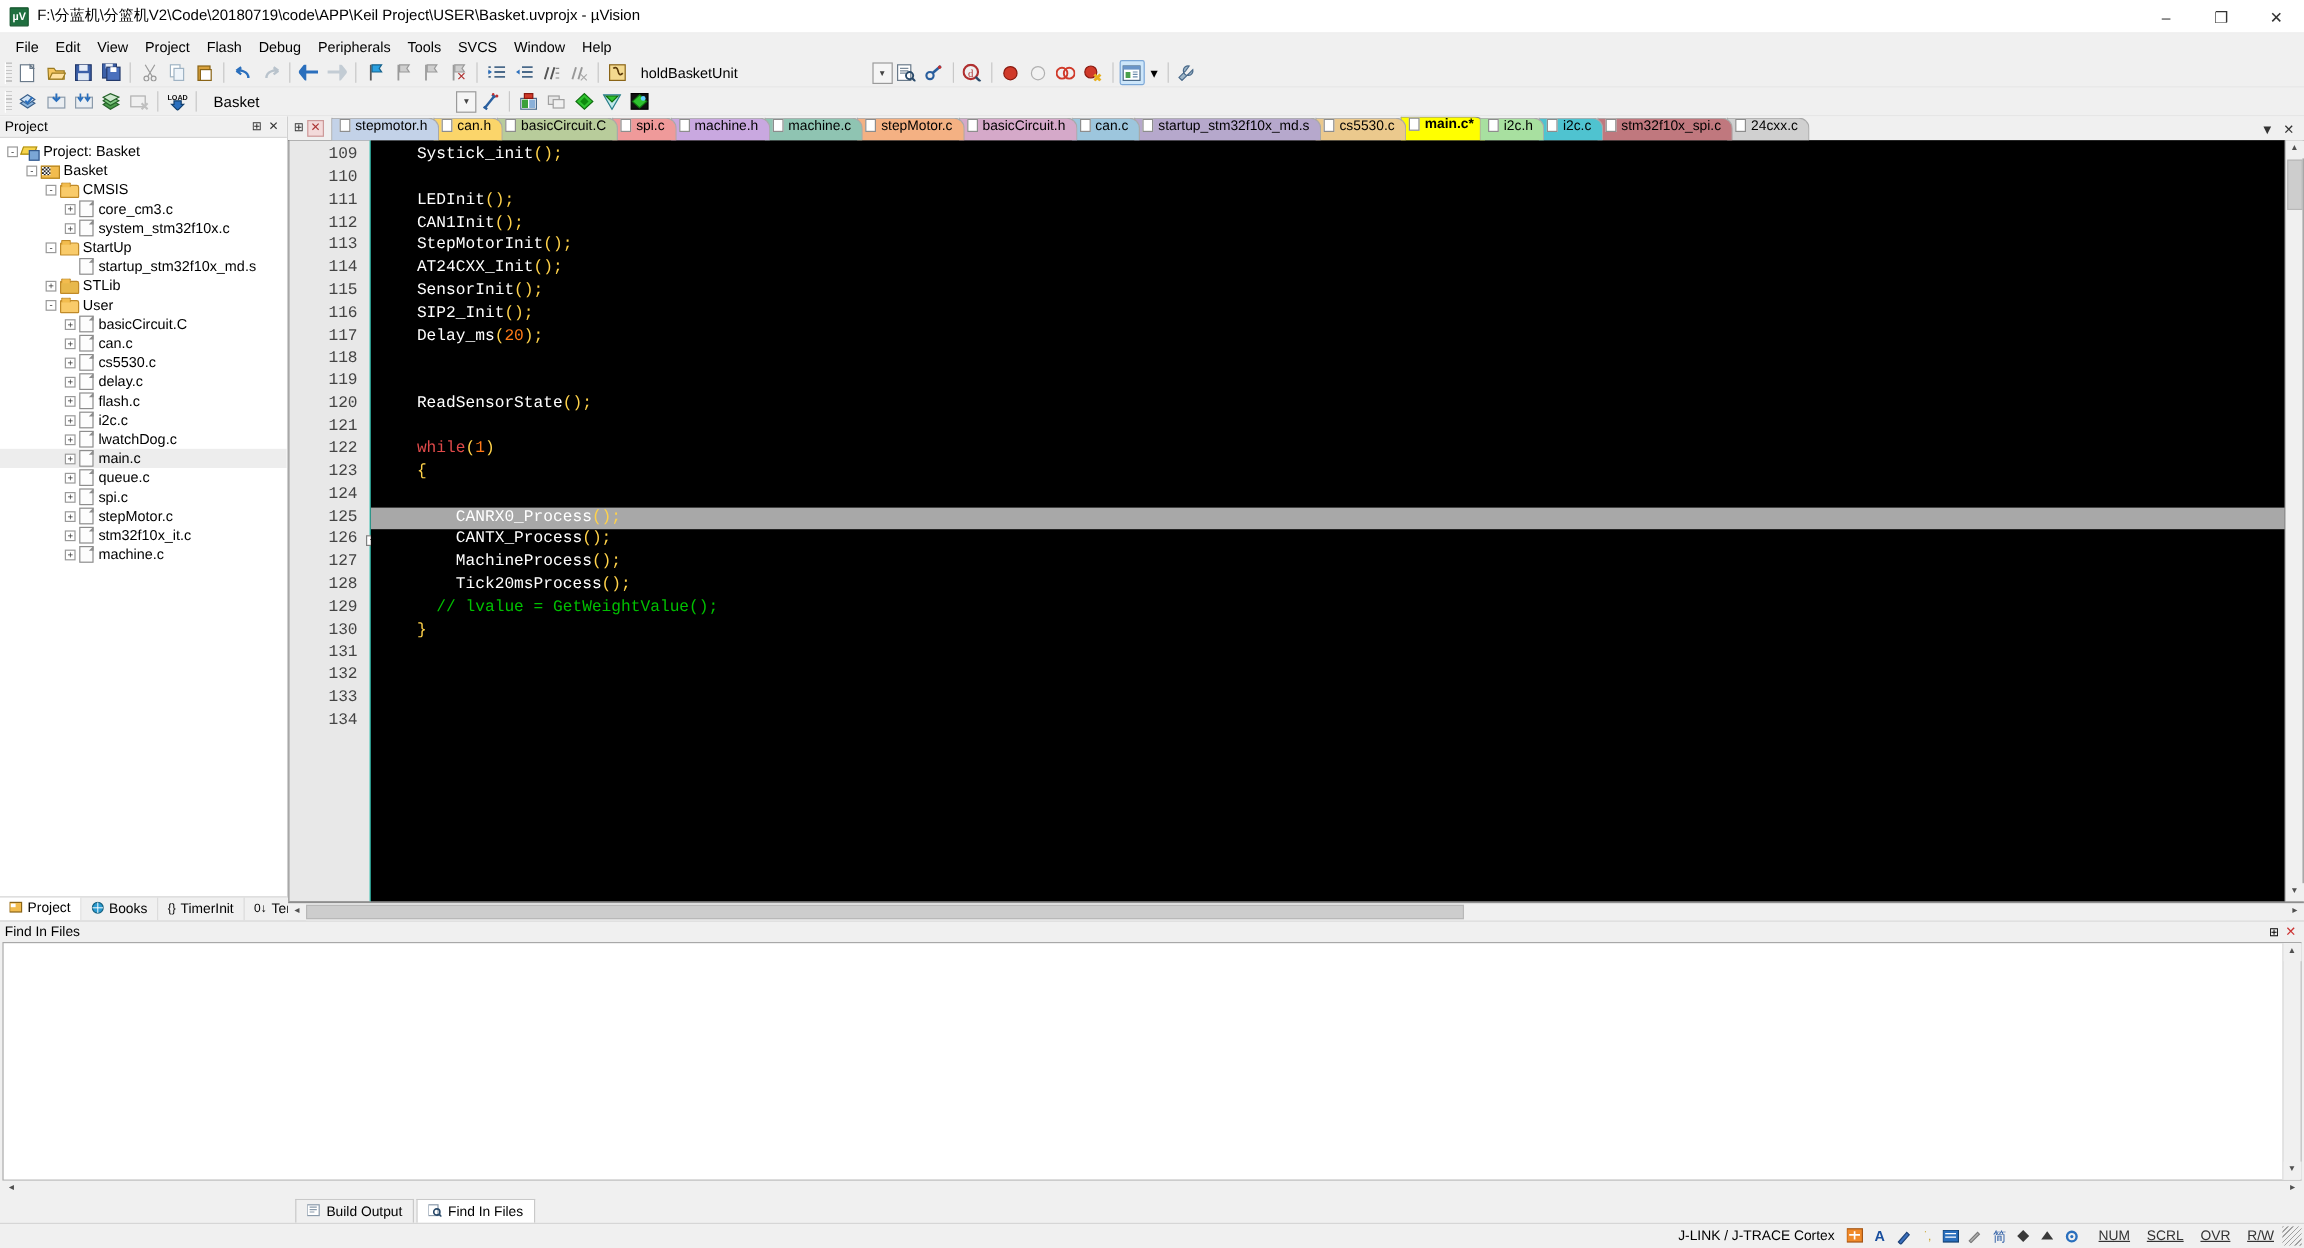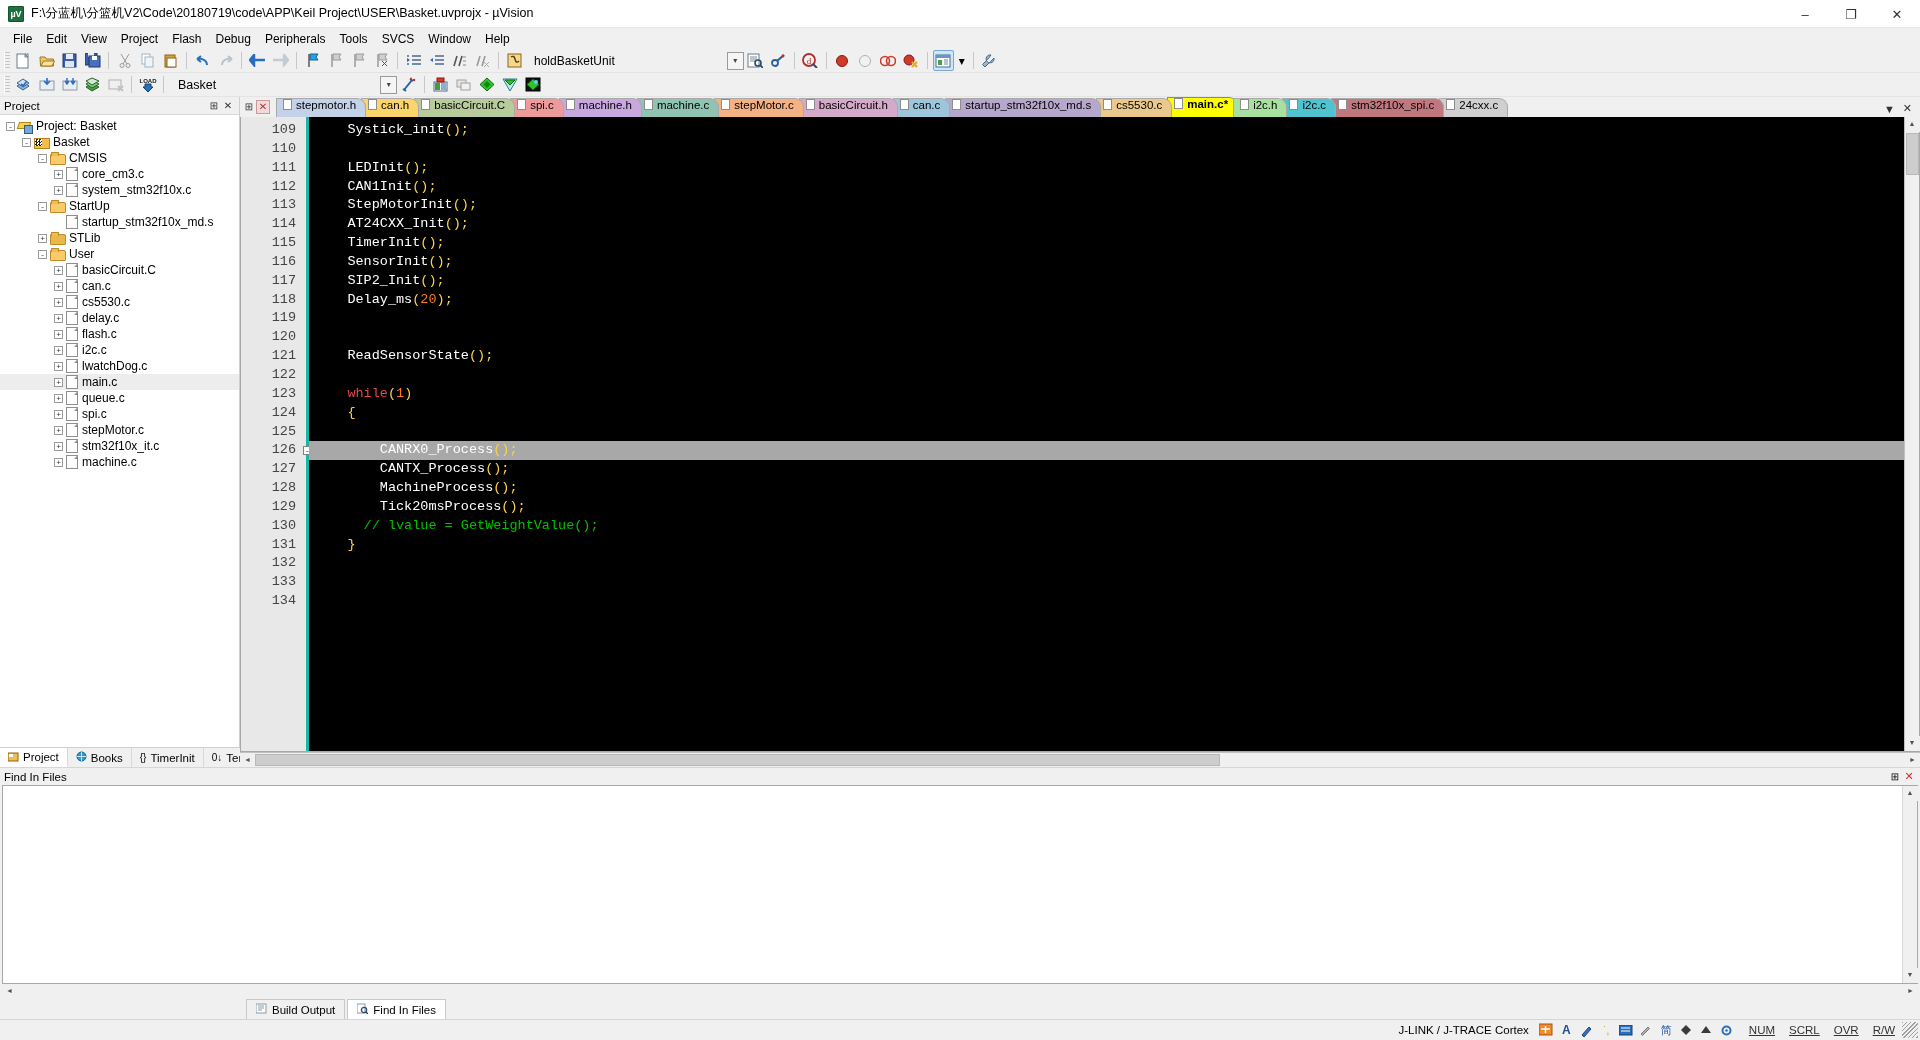--- a/index.html
+++ b/index.html
@@ -174,21 +174,21 @@
   }
   .etab.active { font-weight: bold; height: 20px; z-index: 5; border-color: #888; }
   .tabstrip-right {
     margin-left: auto; display: flex; align-items: center; gap: 8px; padding: 0 8px 2px 8px;
   }
   .tsr-btn { font-size: 11px; color: #333; }
 
   
   .codewrap { flex: 1; display: flex; min-height: 0; border: 1px solid #a8a8a8; border-top: none; background: #000; position: relative; }
   .gutter {
-    width: 68px; min-width: 68px; background: #e8e8e8; border-right: 3px solid #14b8a6;
+    width: 68px; min-width: 68px; background: #e8e8e8; border-right: 1px solid #14b8a6;
     font-family: "Liberation Mono", monospace; font-size: 13.5px; color: #444;
     text-align: right; padding-top: 4px; user-select: none; position: relative;
   }
   .gline { height: 18.85px; line-height: 18.85px; padding-right: 10px; position: relative; }
   .fold {
     position: absolute; right: -6px; top: 5px; width: 9px; height: 9px;
     border: 1px solid #808080; background: #fff; font-size: 8px; line-height: 7px; text-align: center; color: #333;
   }
   .code {
     flex: 1; background: #000000; padding-top: 4px; overflow: hidden; position: relative;
@@ -839,21 +839,20 @@
             <div class="gline">133</div>
             <div class="gline">134</div>
           </div>
         <div class="code" id="code">
             <div class="cline"><span class="tok-id">    </span><span class="tok-id">Systick_init</span><span class="tok-punct">();</span></div>
             <div class="cline">&nbsp;</div>
             <div class="cline"><span class="tok-id">    </span><span class="tok-id">LEDInit</span><span class="tok-punct">();</span></div>
             <div class="cline"><span class="tok-id">    </span><span class="tok-id">CAN1Init</span><span class="tok-punct">();</span></div>
             <div class="cline"><span class="tok-id">    </span><span class="tok-id">StepMotorInit</span><span class="tok-punct">();</span></div>
             <div class="cline"><span class="tok-id">    </span><span class="tok-id">AT24CXX_Init</span><span class="tok-punct">();</span></div>
-            <div class="cline"><span class="tok-id">    </span><span class="tok-id">TimerInit</span><span class="tok-punct">();</span></div>
             <div class="cline"><span class="tok-id">    </span><span class="tok-id">SensorInit</span><span class="tok-punct">();</span></div>
             <div class="cline"><span class="tok-id">    </span><span class="tok-id">SIP2_Init</span><span class="tok-punct">();</span></div>
             <div class="cline"><span class="tok-id">    </span><span class="tok-id">Delay_ms</span><span class="tok-punct">(</span><span class="tok-num">20</span><span class="tok-punct">);</span></div>
             <div class="cline">&nbsp;</div>
             <div class="cline">&nbsp;</div>
             <div class="cline"><span class="tok-id">    </span><span class="tok-id">ReadSensorState</span><span class="tok-punct">();</span></div>
             <div class="cline">&nbsp;</div>
             <div class="cline"><span class="tok-id">    </span><span class="tok-kw">while</span><span class="tok-punct">(</span><span class="tok-num">1</span><span class="tok-punct">)</span></div>
             <div class="cline"><span class="tok-id">    </span><span class="tok-punct">{</span></div>
             <div class="cline">&nbsp;</div>

